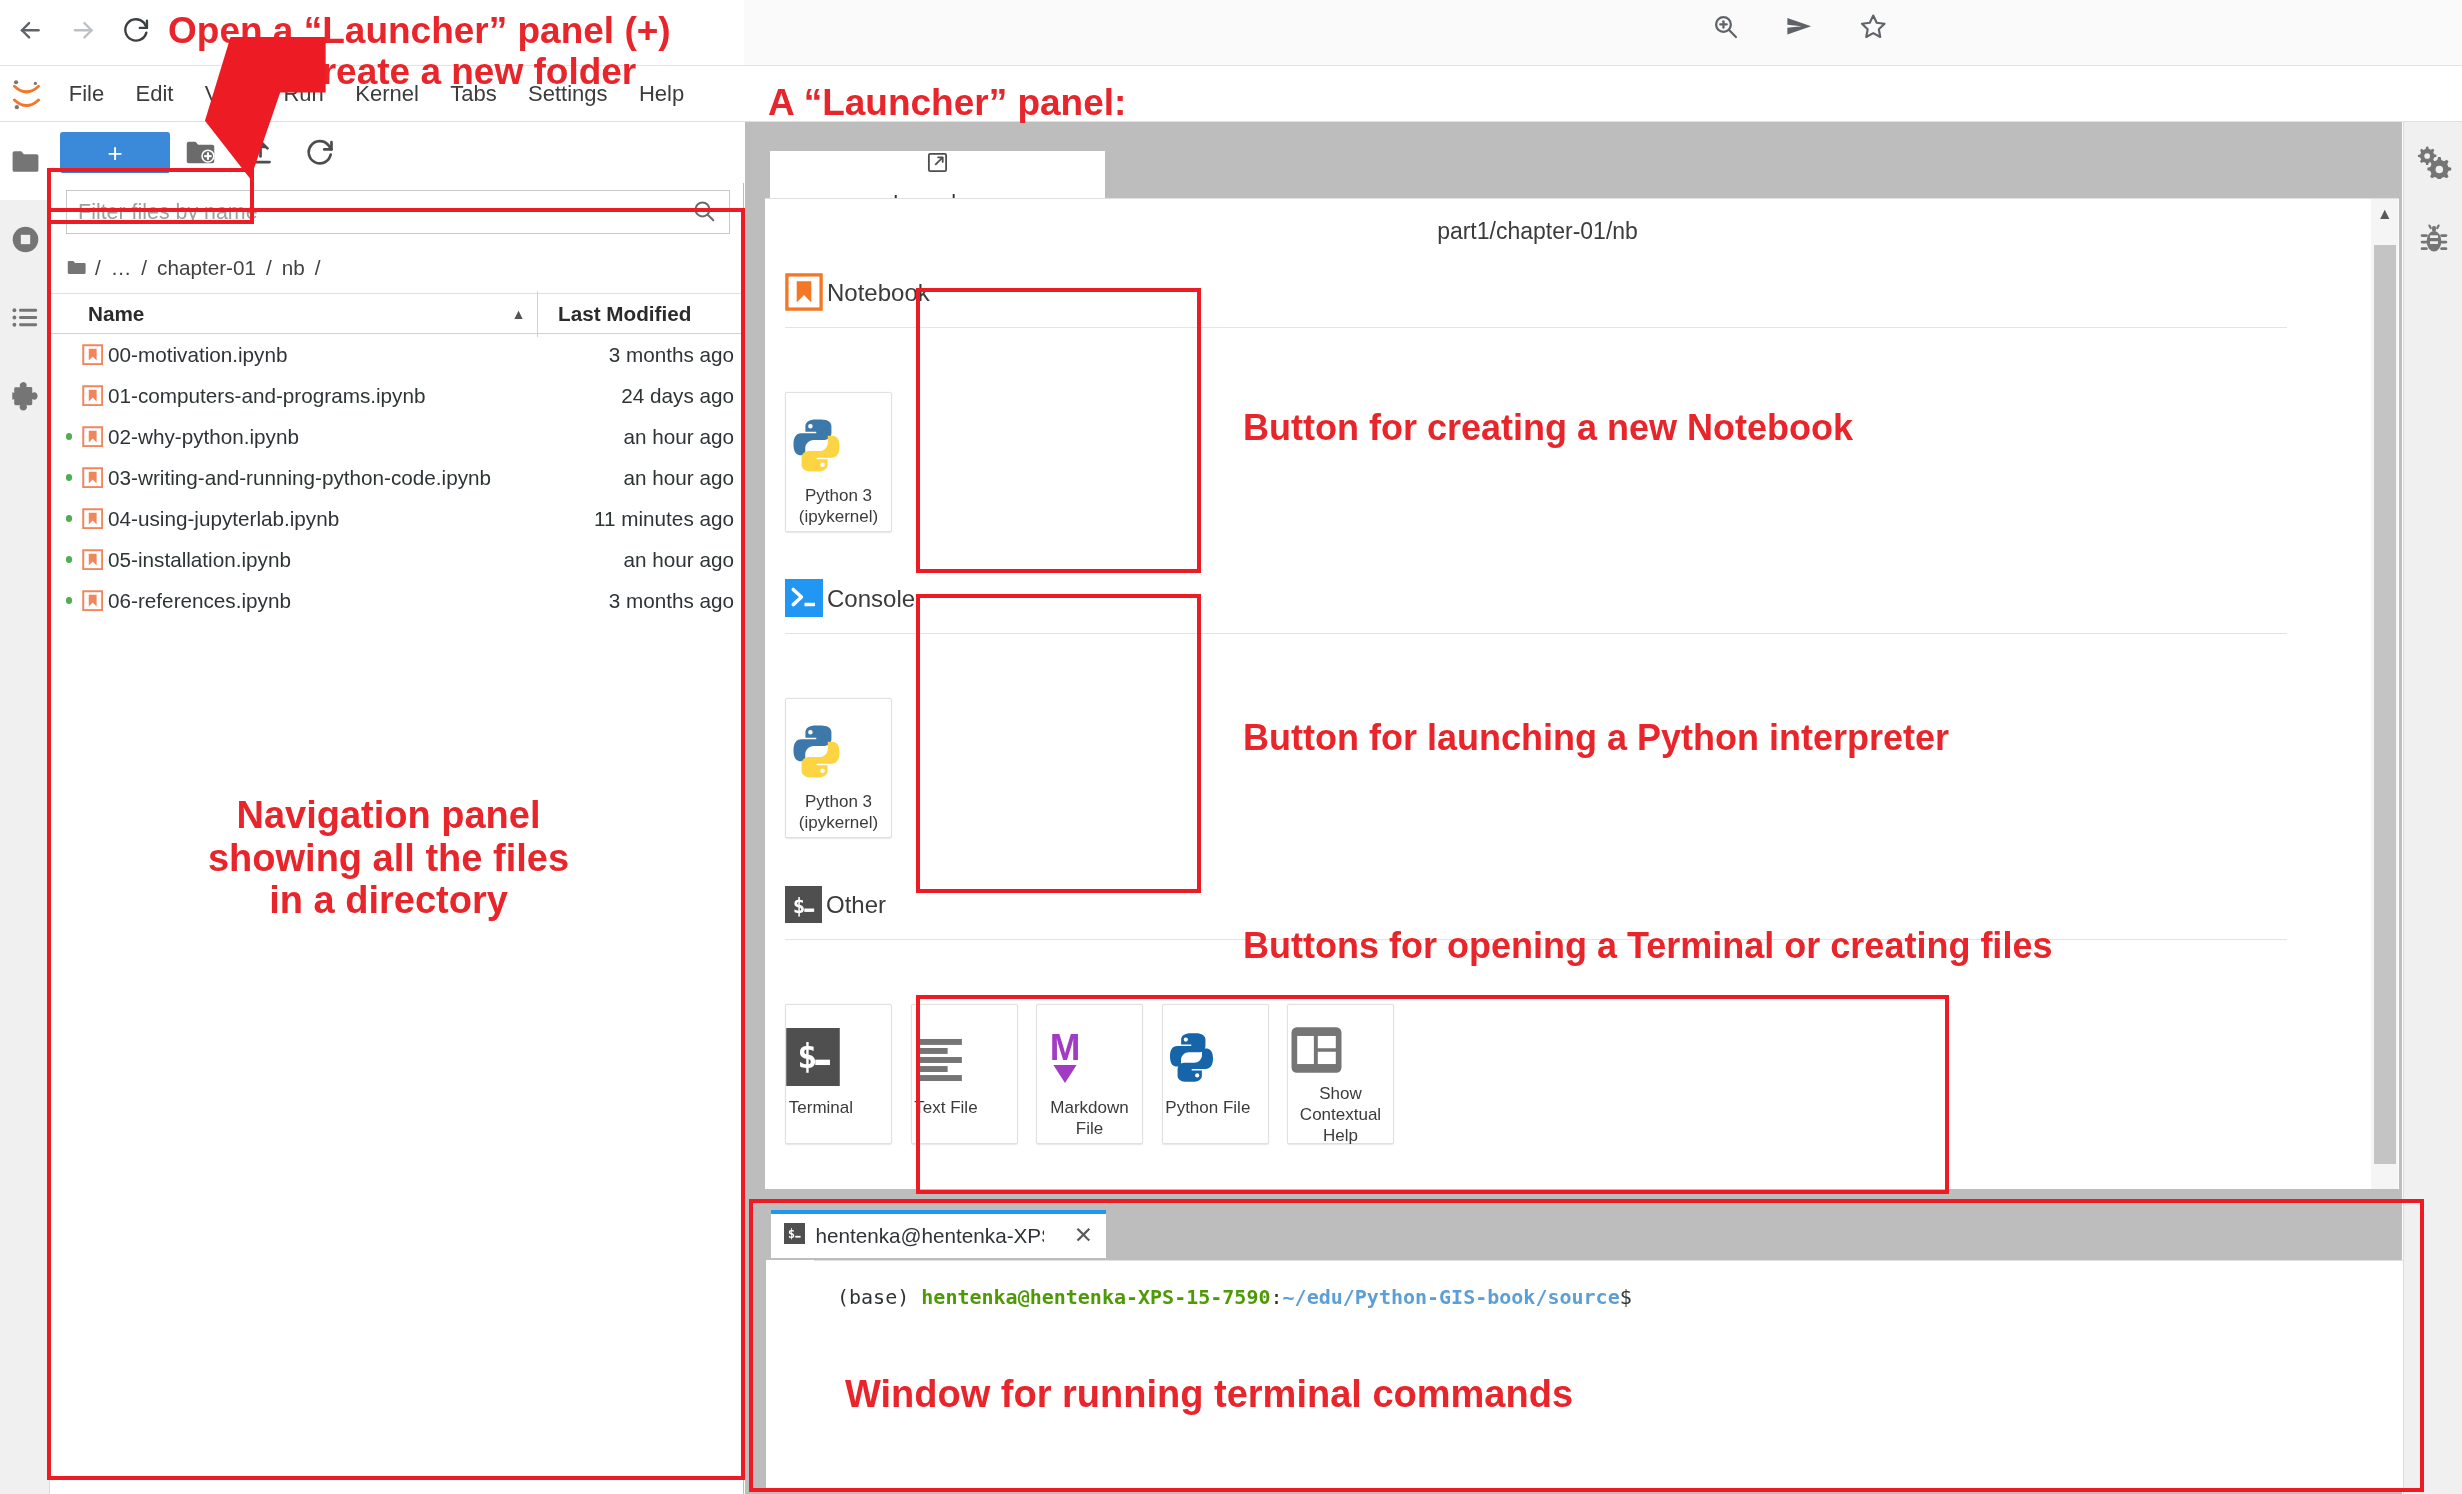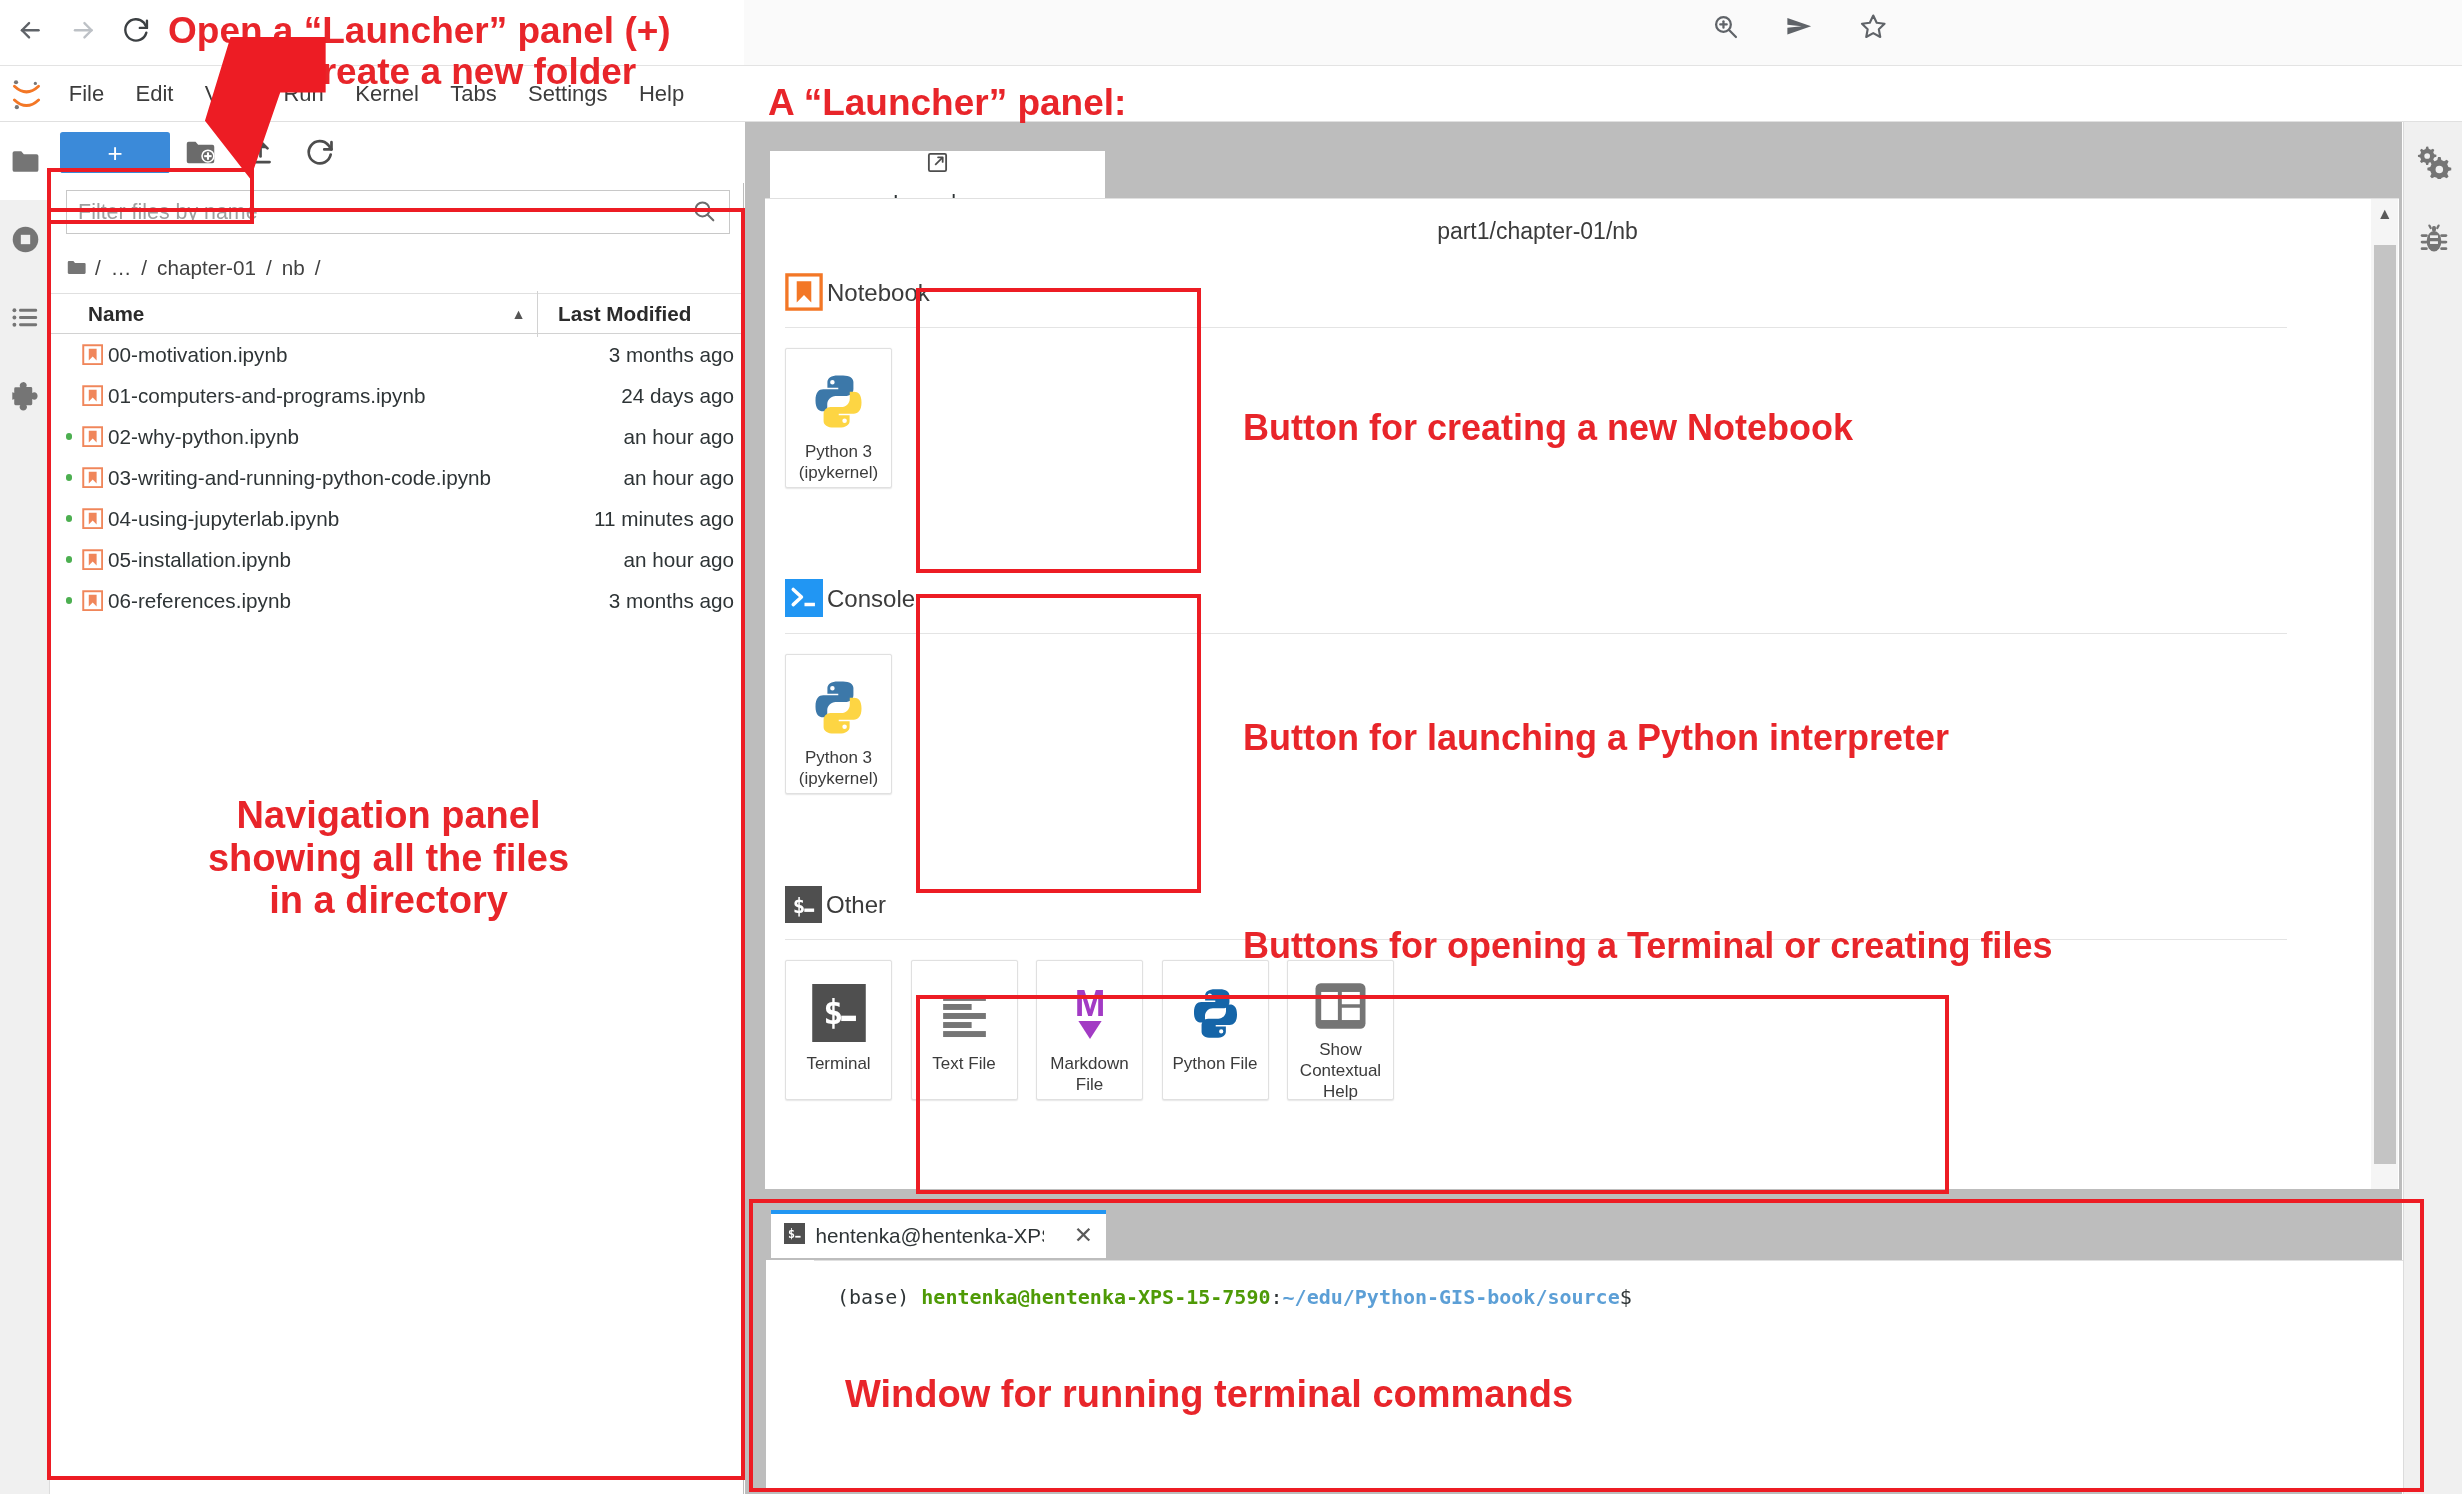--- a/index.html
+++ b/index.html
@@ -124,22 +124,22 @@
     position:absolute; left:0; top:18.5px; width:1545px; text-align:center;
     font-size:23px; color:#3b3b3b;
   }
   .lp-section { position:absolute; }
   .lp-sec-head { display:flex; align-items:center; gap:4px; padding-left:20px; height:68px; }
   .lp-sec-title { font-size:24px; color:#3b3b3b; }
   .lp-sec-rule { height:0.7px; background:#e4e4e4; }
   .lp-cards { display:flex; gap:18.5px; padding:20px 0 0 20px; }
   .lp-card {
     width:107px; height:140px; border:0.7px solid #e0e0e0; border-radius:2.1px; background:#ffffff;
-    display:flex; flex-direction:column; align-items:center; justify-content:flex-start;
-    padding-top:18.5px; box-shadow:0 0.7px 1.4px rgba(0,0,0,.10);
+    display:flex; flex-direction:column; align-items:flex-start; justify-content:flex-start;
+    padding-top:18.5px; box-shadow:0 0.7px 1.4px rgba(0,0,0,.10);margin-top:44px;
   }
   .lp-card .card-ico { height:68px; display:flex; align-items:center; justify-content:center; }
   .lp-card .card-label {
     margin-top:5.7px; font-size:17px; color:#3b3b3b; text-align:center; line-height:1.25; padding:0 2.8px;
   }
 
   
   .lp-scroll {
     position:absolute; right:0.7px; top:0px; width:27px; bottom:0; background:#f5f5f5;
   }

